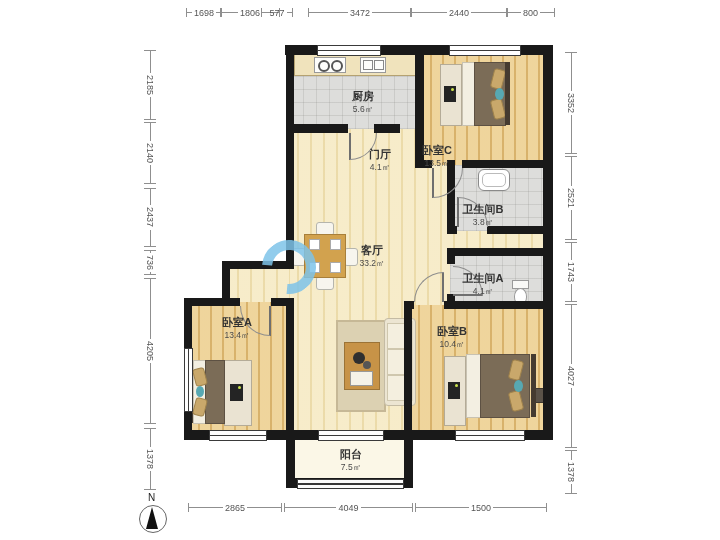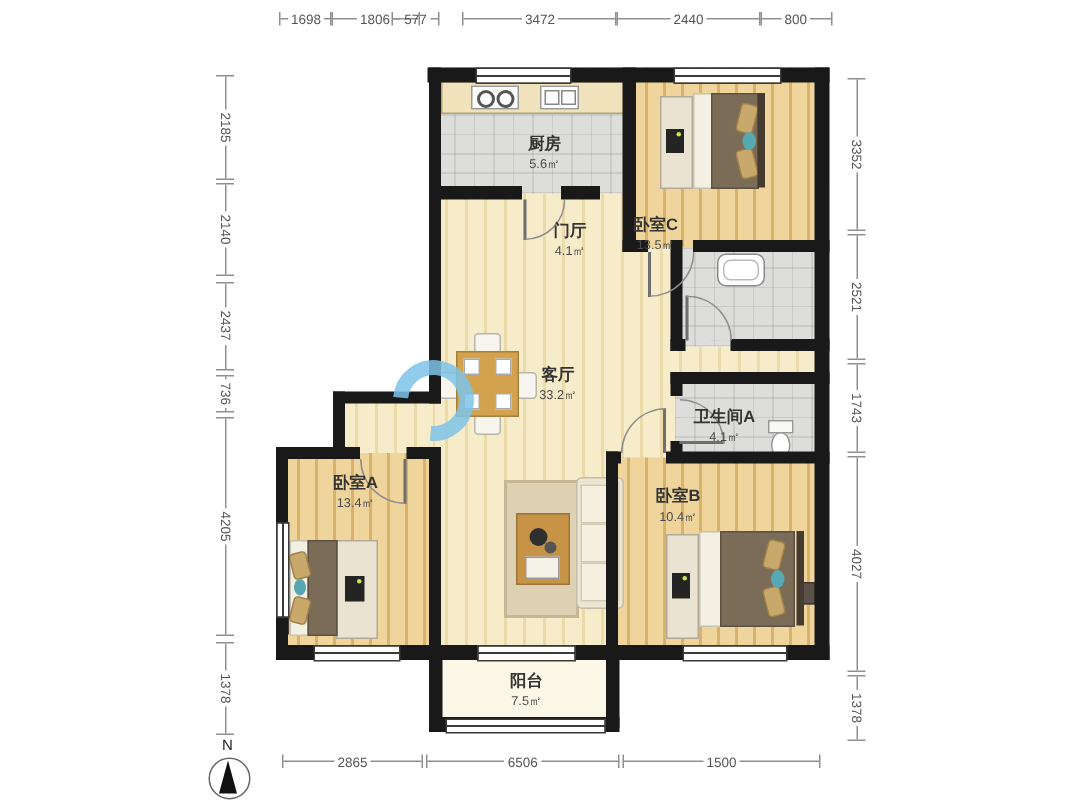--- a/index.html
+++ b/index.html
@@ -154,21 +154,21 @@
       <i class="ln"></i>
     </div>
 
   <div class="dim dim-h" style="left:188px;top:503px;width:92px">
       <i class="ln"></i>
       <span class="dtext">2865</span>
       <i class="ln"></i>
     </div>
   <div class="dim dim-h" style="left:284px;top:503px;width:127px">
       <i class="ln"></i>
-      <span class="dtext">6506</span>
+      <span class="dtext">4049</span>
       <i class="ln"></i>
     </div>
   <div class="dim dim-h" style="left:415px;top:503px;width:130px">
       <i class="ln"></i>
       <span class="dtext">1500</span>
       <i class="ln"></i>
     </div>
 
   <div class="floor wood-light" style="left:286px;top:124px;width:267px;height:316px"></div>
   <div class="floor wood-light" style="left:226px;top:265px;width:64px;height:40px"></div>
@@ -323,20 +323,24 @@
       <span class="ar">5.6㎡</span>
     </div>
   <div class="rlabel" style="left:350px;top:148px;width:60px">
     <span class="nm">门厅</span>
       <span class="ar">4.1㎡</span>
     </div>
   <div class="rlabel" style="left:407px;top:144px;width:60px">
     <span class="nm">卧室C</span>
       <span class="ar">13.5㎡</span>
     </div>
+  <div class="rlabel" style="left:448px;top:203px;width:70px">
+    <span class="nm">卫生间B</span>
+      <span class="ar">3.8㎡</span>
+    </div>
   <div class="rlabel" style="left:342px;top:244px;width:60px">
     <span class="nm">客厅</span>
       <span class="ar">33.2㎡</span>
     </div>
   <div class="rlabel" style="left:448px;top:272px;width:70px">
     <span class="nm">卫生间A</span>
       <span class="ar">4.1㎡</span>
     </div>
   <div class="rlabel" style="left:207px;top:316px;width:60px">
     <span class="nm">卧室A</span>

